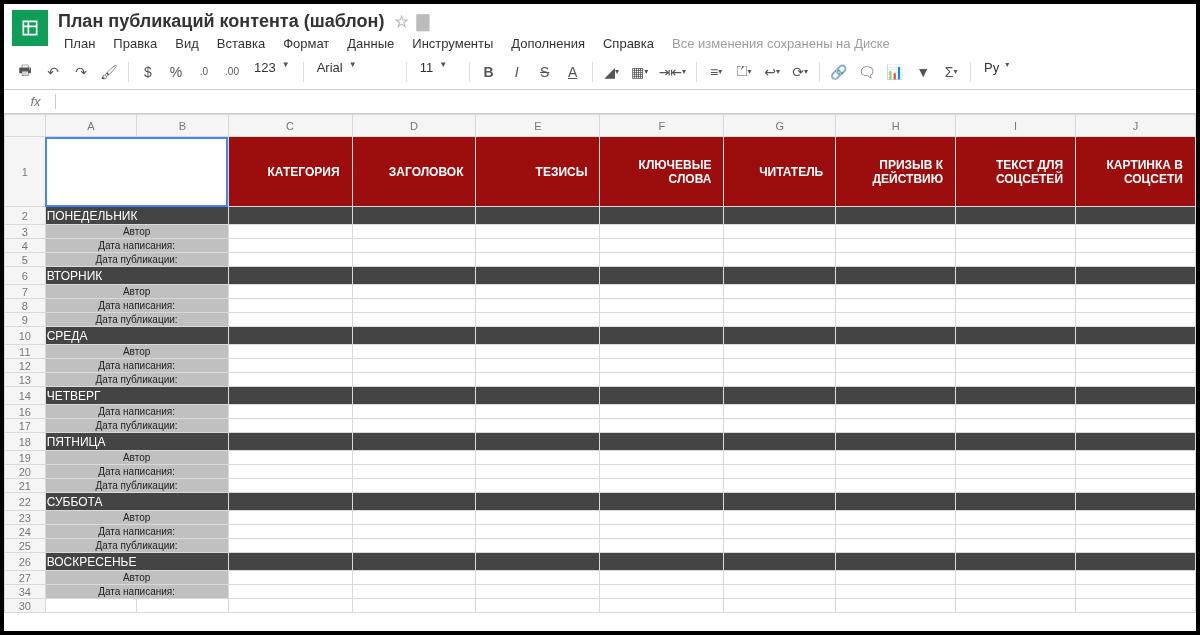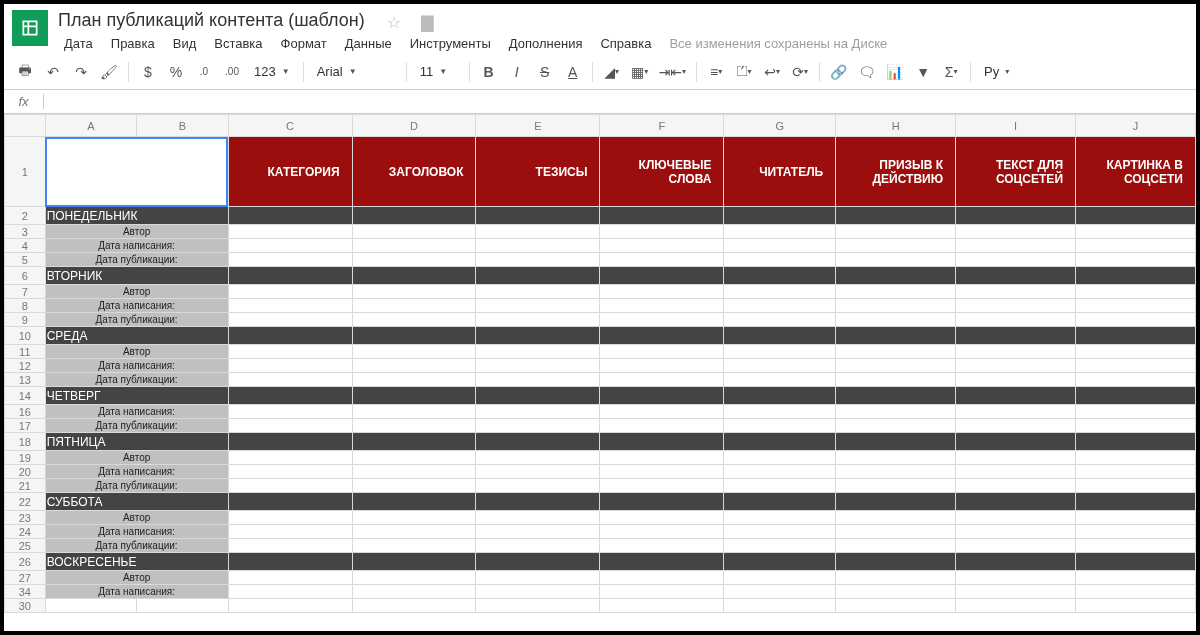--- a/index.html
+++ b/index.html
@@ -3,34 +3,34 @@
 <meta charset="utf-8">
 <style>
   * { box-sizing: border-box; margin: 0; padding: 0; }
   body { font-family: Arial, sans-serif; background: #000; width: 1200px; height: 635px; overflow: hidden; }
   .frame { background: #fff; position: absolute; left: 4px; top: 4px; right: 4px; bottom: 4px; display: flex; flex-direction: column; }
   
   .titlebar { display: flex; align-items: flex-start; padding: 6px 8px 0 8px; }
   .doc-icon { width: 36px; height: 36px; background: #0f9d58; display: flex; align-items: center; justify-content: center; margin-right: 8px; }
   .doc-icon svg { fill: #fff; }
   .title-stack { display: flex; flex-direction: column; }
-  .title-row { display: flex; align-items: flex-end; gap: 20px; height: 22px; }
+  .title-row { display: flex; align-items: center; gap: 8px; height: 22px; font-weight: bold; }
   .doc-title { font-size: 18px; color: #333; padding: 1px 2px; }
   .star-icon, .folder-icon { color: #bbb; font-size: 16px; }
   .menubar { display: flex; gap: 2px; font-size: 13px; color: #333; height: 22px; align-items: center; }
   .menu-item { padding: 2px 8px; cursor: pointer; }
   .save-status { color: #9e9e9e; font-size: 13px; padding-left: 8px; }
   
   .toolbar { display: flex; align-items: center; gap: 2px; padding: 4px 8px; border-bottom: 1px solid #ccc; height: 36px; }
   .tbtn { min-width: 26px; height: 26px; display: flex; align-items: center; justify-content: center; color: #555; font-size: 14px; cursor: pointer; padding: 0 4px; }
   .tsep { width: 1px; background: #ddd; height: 20px; margin: 0 4px; }
-  .tcombo { display: flex; align-items: center; height: 26px; border: 1px solid transparent; padding: 0 6px; font-size: 13px; color: #333; gap: 6px; cursor: pointer; }
+  .tcombo { display: flex; height: 26px; border: 1px solid transparent; padding: 0 6px; font-size: 13px; color: #333; gap: 6px; cursor: pointer; }
   .caret { font-size: 8px; color: #555; }
   
-  .fxbar { display: flex; align-items: center; height: 24px; border-bottom: 1px solid #ccc; }
+  .fxbar { display: flex; align-items: center; height: 24px; border-bottom: 1px solid #ccc; padding-left: 12px; }
   .fx-label { width: 40px; text-align: center; font-style: italic; color: #777; font-size: 13px; border-right: 1px solid #ccc; }
   .fx-input { flex: 1; padding: 0 6px; font-size: 13px; }
   
   .grid-wrap { flex: 1; overflow: hidden; position: relative; }
   table.sheet { border-collapse: collapse; table-layout: fixed; width: 1192px; }
   table.sheet th, table.sheet td { border: 1px solid #d9d9d9; }
   th.corner { background: #f5f5f5; width: 40px; height: 22px; }
   th.colh { background: #f5f5f5; color: #777; font-weight: normal; font-size: 11px; height: 22px; }
   th.rowh { background: #f5f5f5; color: #777; font-weight: normal; font-size: 11px; width: 40px; text-align: center; }
   
@@ -57,21 +57,21 @@
           <path d="M3 3h18v18H3V3zm2 2v4h4V5H5zm6 0v4h8V5h-8zM5 11v8h4v-8H5zm6 0v8h8v-8h-8z"></path>
         </svg>
     </div>
     <div class="title-stack">
       <div class="title-row">
         <span class="doc-title">План публикаций контента (шаблон)</span>
         <span class="star-icon">☆</span>
         <span class="folder-icon">▇</span>
       </div>
       <div class="menubar">
-        <span class="menu-item">Дата</span>
+        <span class="menu-item">План</span>
         <span class="menu-item">Правка</span>
         <span class="menu-item">Вид</span>
         <span class="menu-item">Вставка</span>
         <span class="menu-item">Формат</span>
         <span class="menu-item">Данные</span>
         <span class="menu-item">Инструменты</span>
         <span class="menu-item">Дополнения</span>
         <span class="menu-item">Справка</span>
         <span class="save-status">Все изменения сохранены на Диске</span>
       </div>

